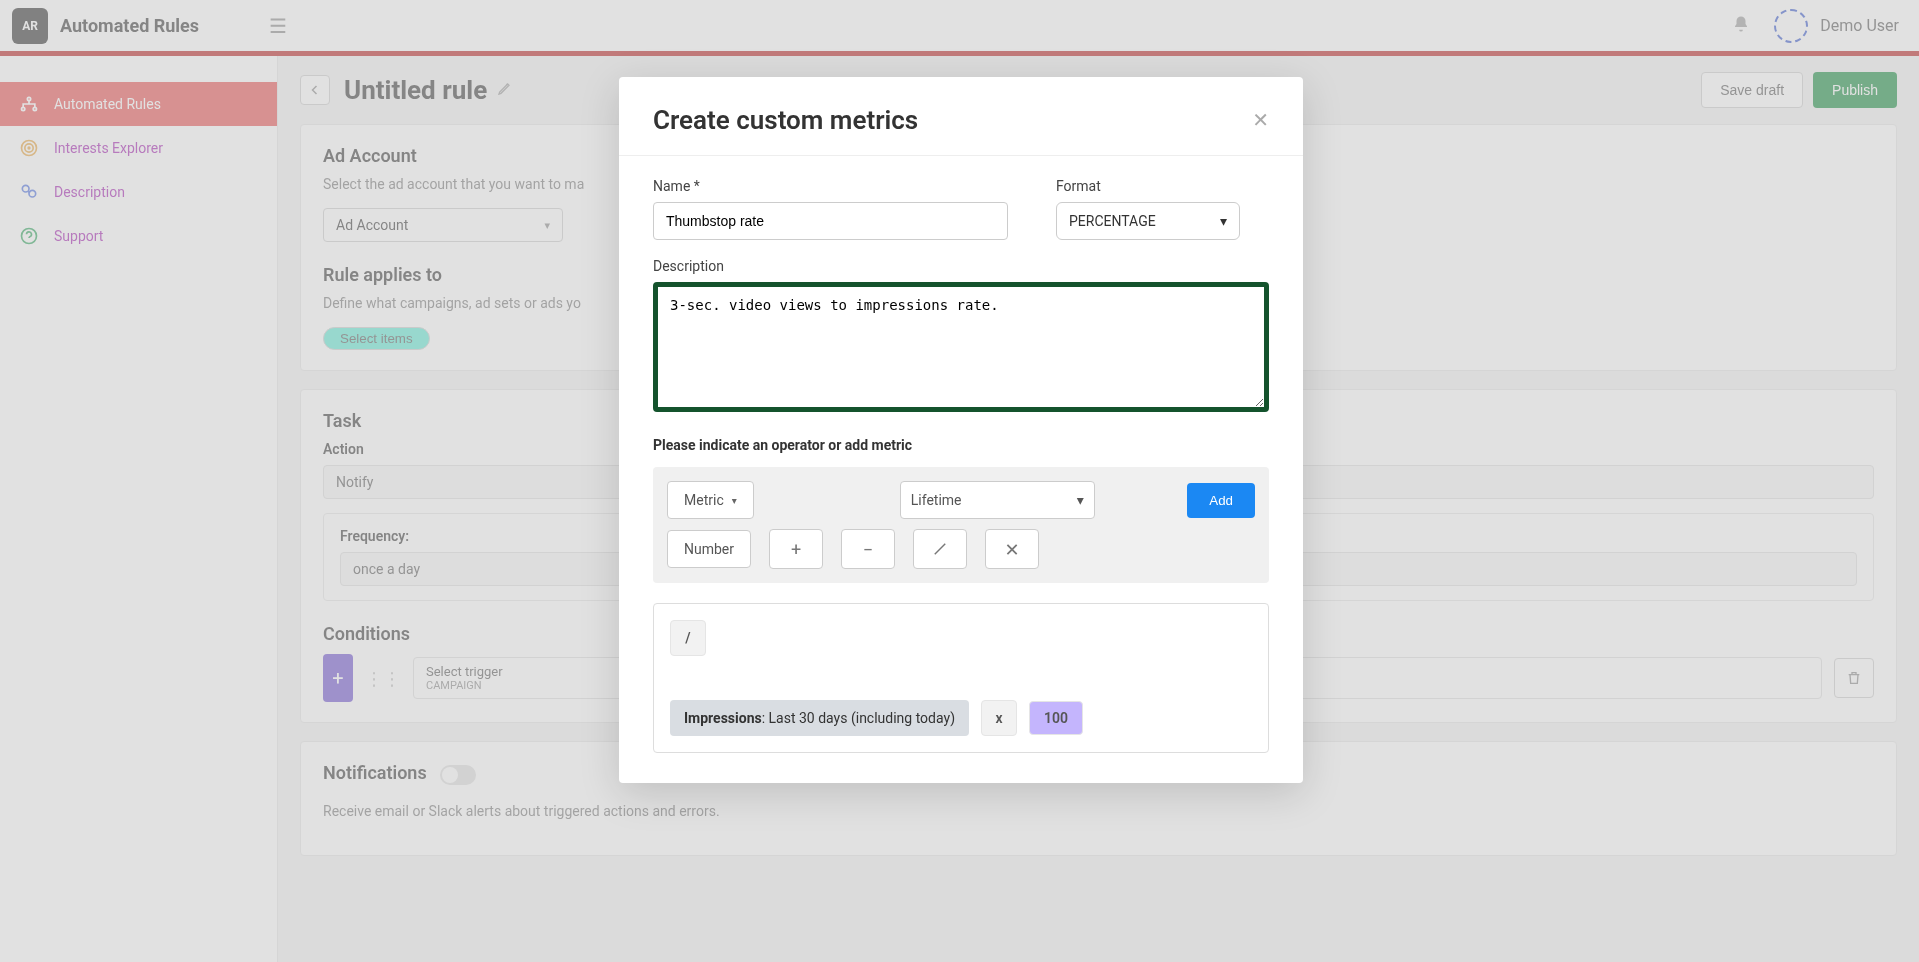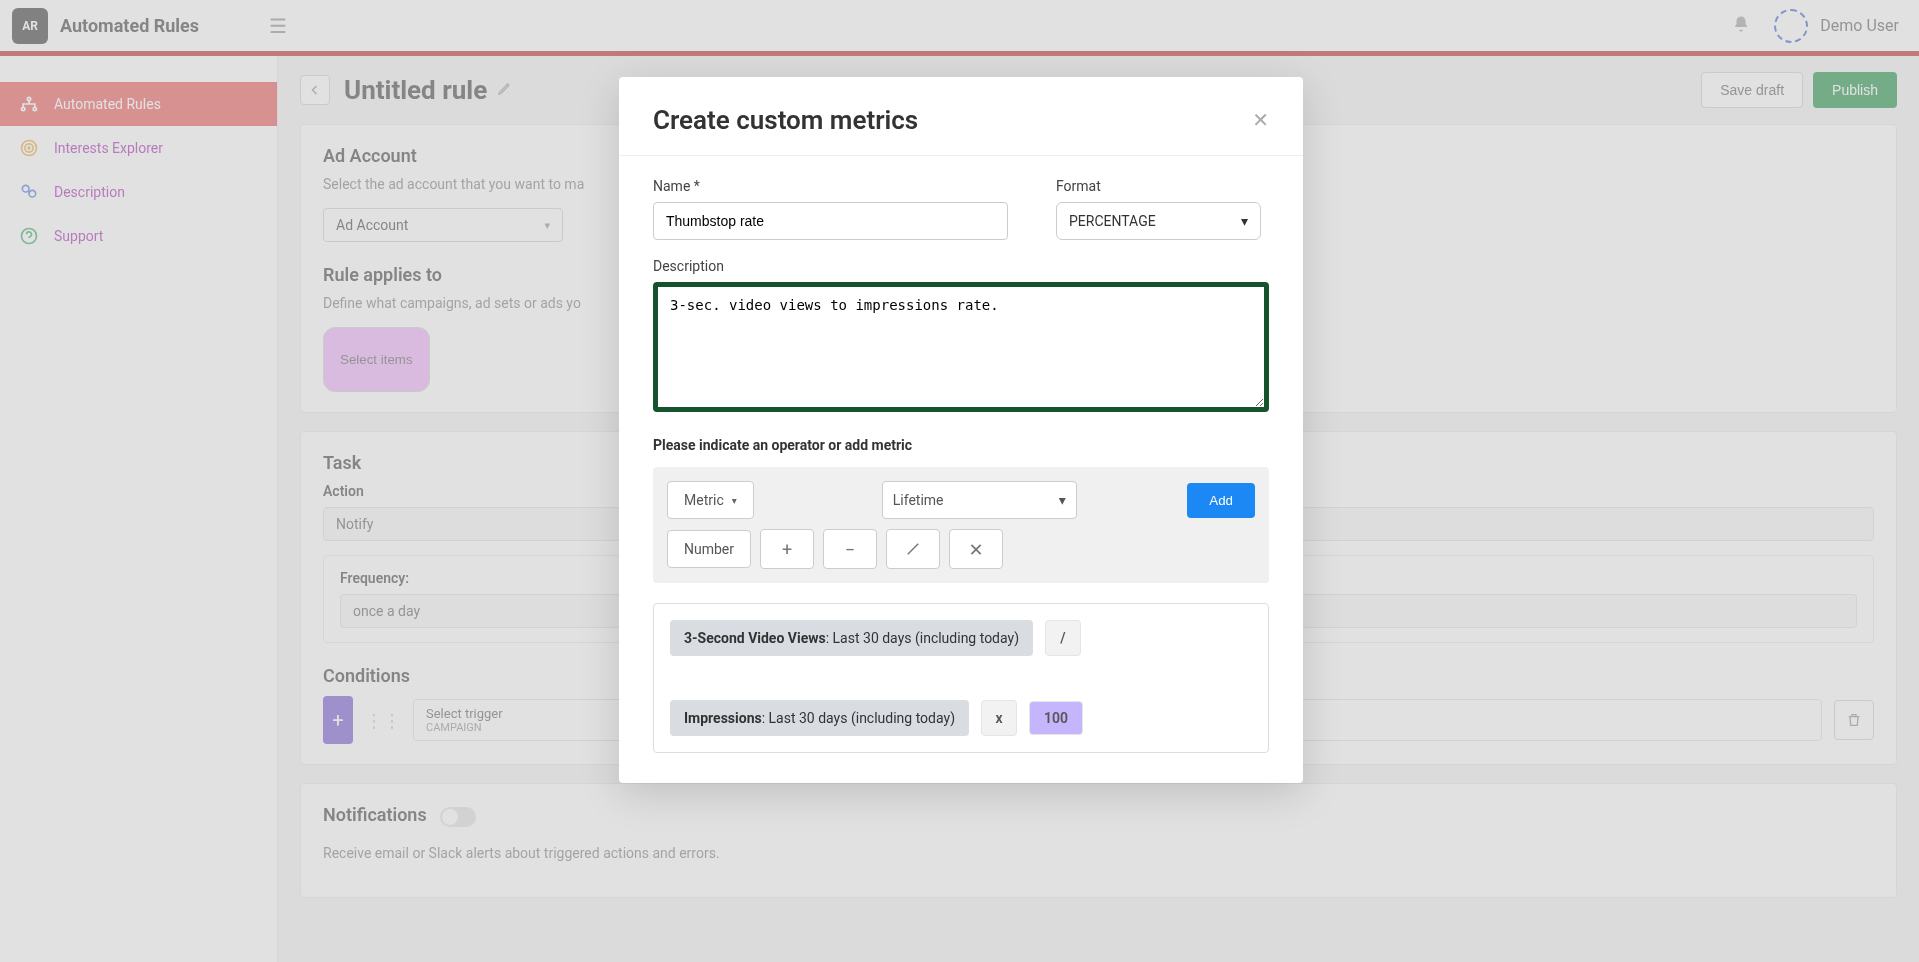--- a/index.html
+++ b/index.html
@@ -120,22 +120,22 @@
   border-radius: 4px;
   padding: 8px 12px;
   min-width: 240px;
   background: #fff;
   cursor: pointer;
 }
 .select-control .chev { color: #888; font-size: 11px; }
 .btn-select-items {
   border: 1px solid #ccc;
   border-radius: 12px;
-  background: #f0abfc;
-  padding: 24px 16px;
+  background: #5eead4;
+  padding: 3px 16px;
   cursor: pointer;
   color: #555;
 }
 
 .subcard {
   border: 1px solid #e5e5e5;
   border-radius: 4px;
   padding: 14px 16px;
   background: #fff;
   margin-top: 14px;
@@ -217,21 +217,21 @@
 .field-label { font-size: 14px; color: #444; margin-bottom: 8px; display:block; }
 .req::after { content:' *'; }
 .text-input {
   width: 355px;
   border: 1px solid #ccc;
   border-radius: 4px;
   padding: 10px 12px;
   font-size: 14px;
 }
 .format-select {
-  width: 205px;
+  width: 184px;
   border: 1px solid #ccc;
   border-radius: 6px;
   padding: 10px 12px;
   display:flex; justify-content:space-between; align-items:center;
   cursor:pointer;
 }
 .textarea {
   width: 100%;
   height: 130px;
   border: 5px solid #14532d;
@@ -239,21 +239,21 @@
   padding: 10px 12px;
   font-size: 14px;
   resize: vertical;
 }
 .bold-label { font-weight: 700; font-size: 14px; margin: 22px 0 14px; }
 .builder-box {
   background: #f0f0f0;
   border-radius: 4px;
   padding: 14px 14px;
 }
-.builder-row { display:flex; align-items:center; gap:9px; }
+.builder-row { display:flex; align-items:center; gap:18px; }
 .builder-row + .builder-row { margin-top: 10px; }
 .pill-btn {
   background:#fff;
   border:1px solid #ccc;
   border-radius:4px;
   padding: 10px 16px;
   display:inline-flex; align-items:center; gap:8px;
   cursor:pointer;
   color:#555;
 }
@@ -478,23 +478,20 @@
         <div class="sq-btn">
           <svg width="18" height="18" viewBox="0 0 24 24" stroke="#777" stroke-width="2">
               <path d="M5 19L19 5"></path>
             </svg>
         </div>
         <div class="sq-btn">✕</div>
       </div>
     </div>
 
     <div class="formula-box">
-      <div class="chip">
-        <b>3-Second Video Views</b>: <span>Last 30 days (including today)</span>
-      </div>
       <div class="op-chip">/</div>
       <div style="flex-basis:100%; height:0"></div>
       <div class="chip">
         <b>Impressions</b>: <span>Last 30 days (including today)</span>
       </div>
       <div class="op-chip">x</div>
       <div class="num-chip">100</div>
     </div>
   </div>
 </div>

